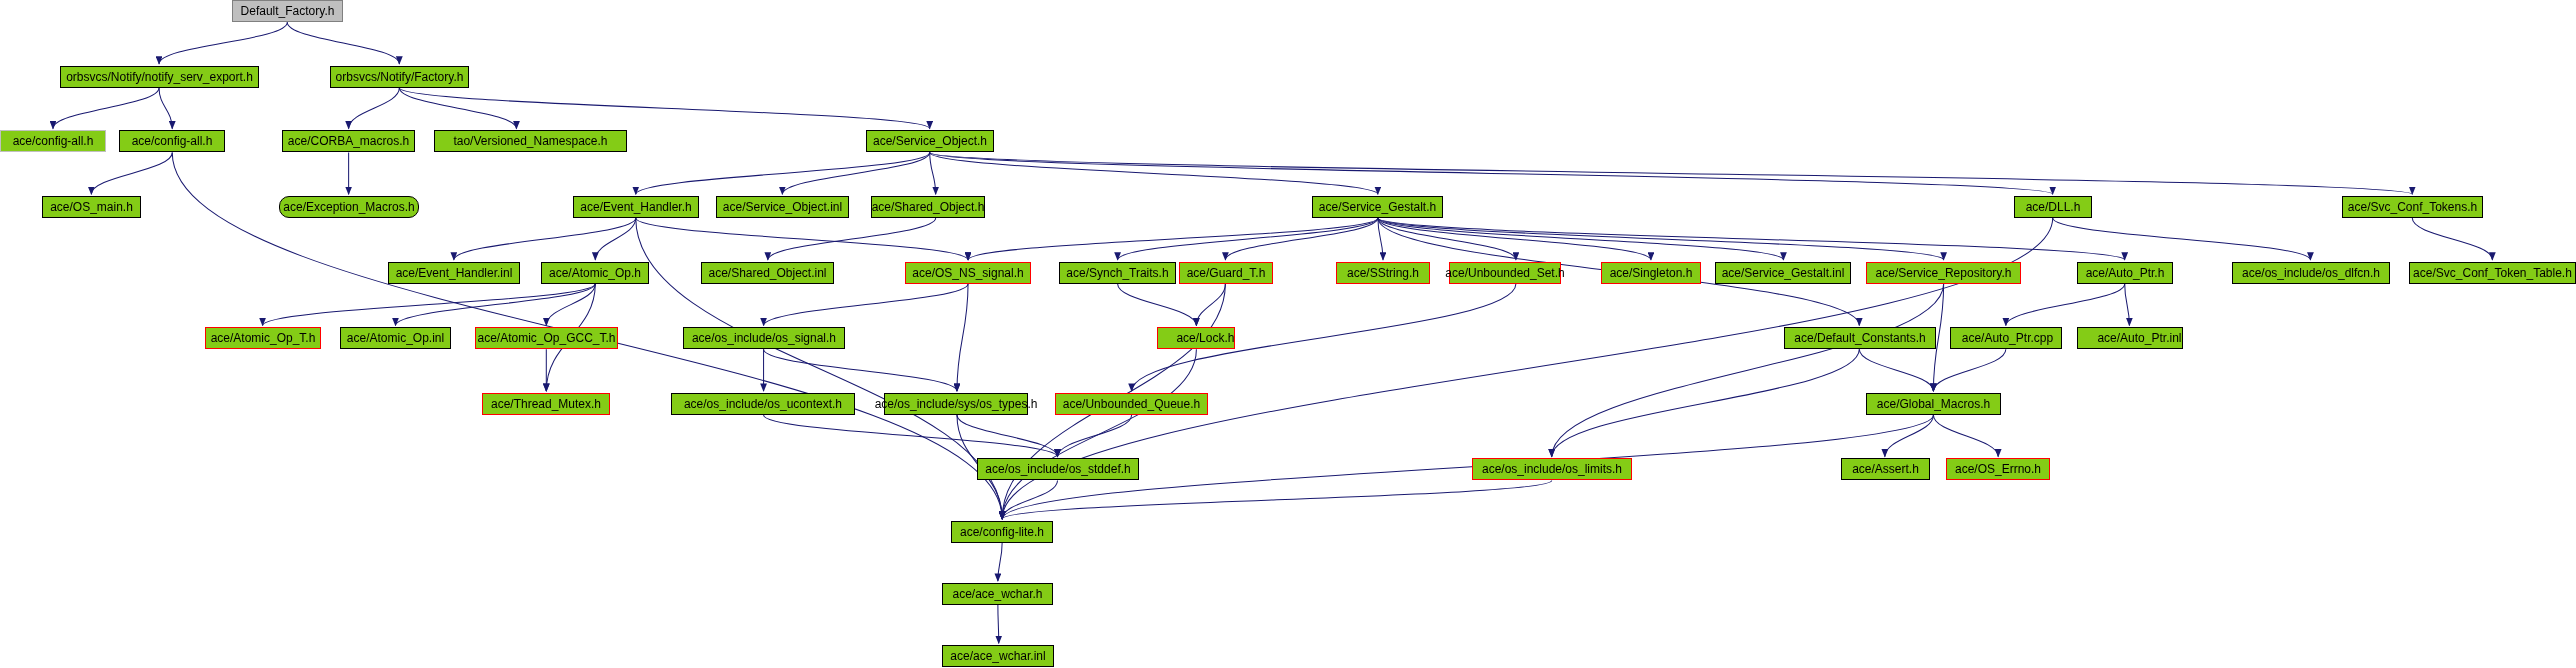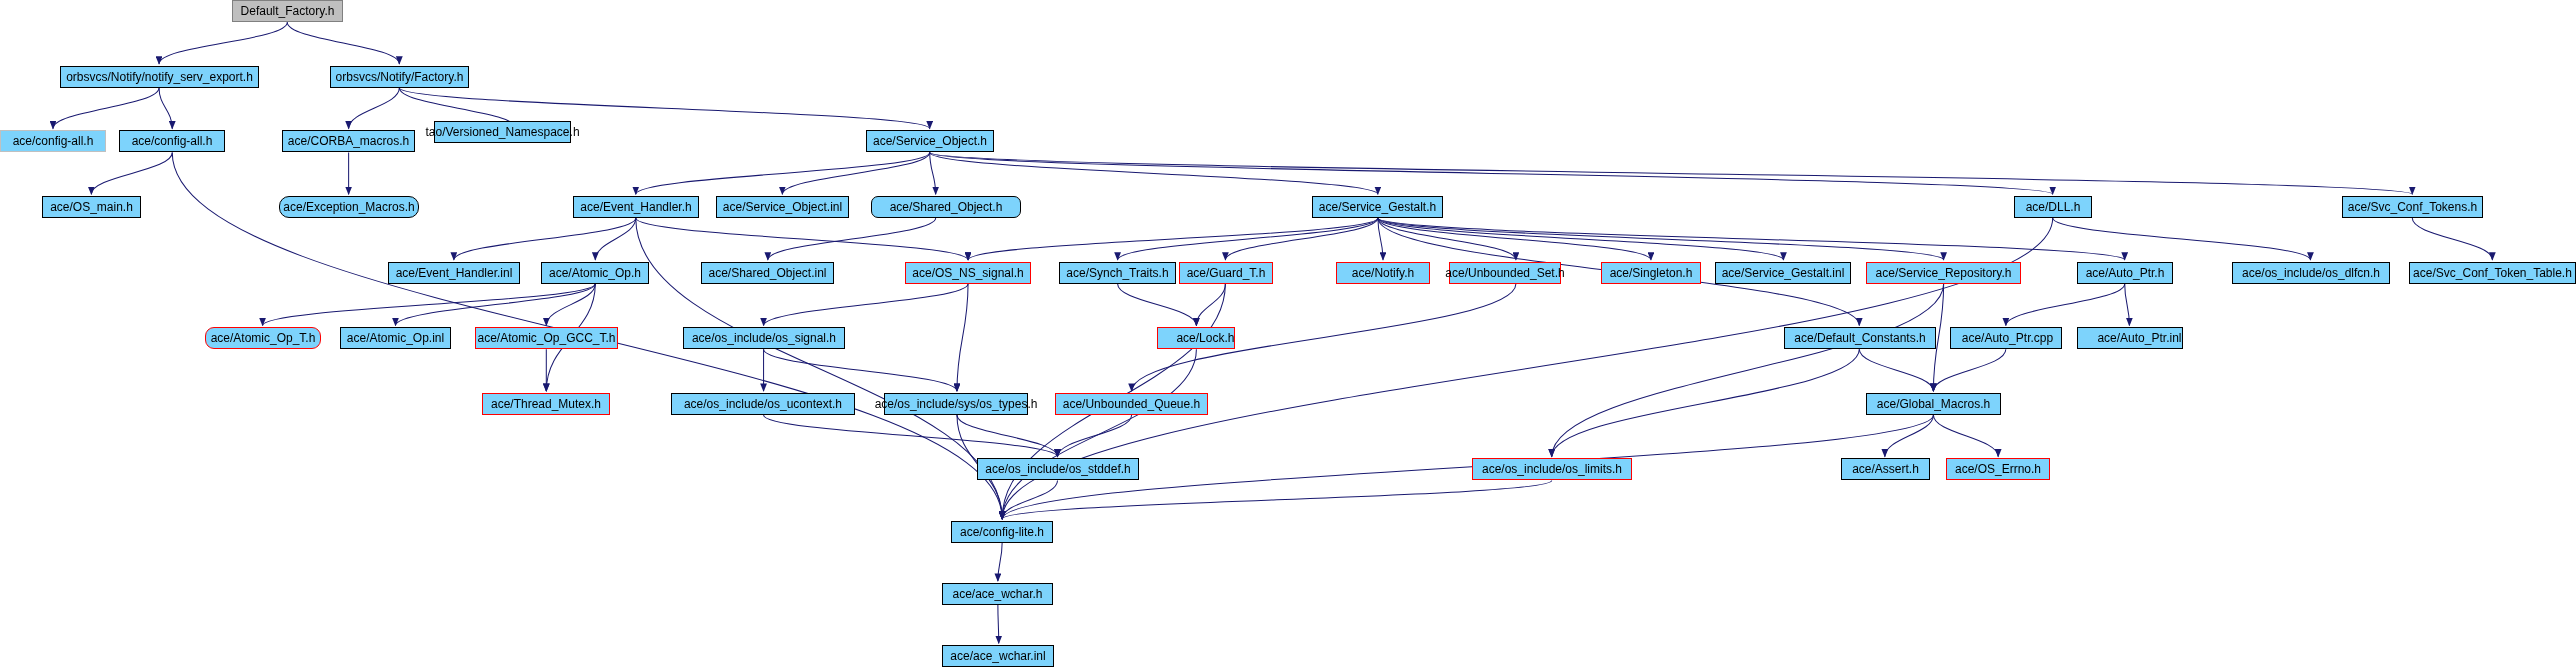--- a/index.html
+++ b/index.html
@@ -15,21 +15,21 @@
     position:absolute; left:0; top:0;
     width:2576px; height:668px;
     pointer-events:none;
   }
   .node {
     position:absolute;
     box-sizing:border-box;
     display:flex;
     align-items:center;
     justify-content:center;
-    background:#7dd3fc;
+    background:#84cc16;
     border:0.9px solid #000000;
     color:#000000;
     font-size:12px;
     line-height:1;
     white-space:nowrap;
     padding:0 5.1px;
     height:22px;
   }
   .node.red   { border-color:#ff0000; }
   .node.grey  { background:#bfbfbf; border-color:#808080; }
@@ -114,45 +114,45 @@
         <path d="M1171,710 C1171,730.25 1172,734.75 1172,755" stroke="#191970" stroke-width="1.2" fill="none" marker-end="url(#arrow)"></path>
       </g>
   </svg>
   <div id="node-layer">
       <div class="node grey" style="left: 232px; top: 0px; width: 111px;">Default_Factory.h</div>
       <div class="node" style="left: 60px; top: 66px; width: 199px;">orbsvcs/Notify/notify_serv_export.h</div>
       <div class="node" style="left: 330px; top: 66px; width: 139px;">orbsvcs/Notify/Factory.h</div>
       <div class="node faint" style="left: 0px; top: 130px; width: 106px;">ace/config-all.h</div>
       <div class="node" style="left: 119px; top: 130px; width: 106px;">ace/config-all.h</div>
       <div class="node" style="left: 282px; top: 130px; width: 133px;">ace/CORBA_macros.h</div>
-      <div class="node" style="left: 434px; top: 121px; width: 137px;">tao/Versioned_Namespace.h</div>
+      <div class="node" style="left: 434px; top: 130px; width: 193px;">tao/Versioned_Namespace.h</div>
       <div class="node" style="left: 866px; top: 130px; width: 128px;">ace/Service_Object.h</div>
       <div class="node" style="left: 42px; top: 196px; width: 99px;">ace/OS_main.h</div>
       <div class="node" style="left: 279px; top: 196px; width: 140px; border-radius: 10px;">ace/Exception_Macros.h</div>
       <div class="node" style="left: 573px; top: 196px; width: 126px;">ace/Event_Handler.h</div>
       <div class="node" style="left: 716px; top: 196px; width: 133px;">ace/Service_Object.inl</div>
-      <div class="node" style="left: 871px; top: 196px; width: 150px; border-radius: 7px;">ace/Shared_Object.h</div>
+      <div class="node" style="left: 871px; top: 196px; width: 114px;">ace/Shared_Object.h</div>
       <div class="node" style="left: 1312px; top: 196px; width: 131px;">ace/Service_Gestalt.h</div>
       <div class="node" style="left: 2014px; top: 196px; width: 78px;">ace/DLL.h</div>
       <div class="node" style="left: 2342px; top: 196px; width: 141px;">ace/Svc_Conf_Tokens.h</div>
       <div class="node" style="left: 388px; top: 262px; width: 132px;">ace/Event_Handler.inl</div>
       <div class="node" style="left: 541px; top: 262px; width: 108px;">ace/Atomic_Op.h</div>
       <div class="node" style="left: 701px; top: 262px; width: 133px;">ace/Shared_Object.inl</div>
       <div class="node red" style="left: 905px; top: 262px; width: 126px;">ace/OS_NS_signal.h</div>
       <div class="node" style="left: 1059px; top: 262px; width: 117px;">ace/Synch_Traits.h</div>
       <div class="node red" style="left: 1179px; top: 262px; width: 94px;">ace/Guard_T.h</div>
-      <div class="node red" style="left: 1336px; top: 262px; width: 94px;">ace/Notify.h</div>
+      <div class="node red" style="left: 1336px; top: 262px; width: 94px;">ace/SString.h</div>
       <div class="node red" style="left: 1449px; top: 262px; width: 112px;">ace/Unbounded_Set.h</div>
       <div class="node red" style="left: 1601px; top: 262px; width: 100px;">ace/Singleton.h</div>
       <div class="node" style="left: 1715px; top: 262px; width: 136px;">ace/Service_Gestalt.inl</div>
       <div class="node red" style="left: 1866px; top: 262px; width: 155px;">ace/Service_Repository.h</div>
       <div class="node" style="left: 2077px; top: 262px; width: 96px;">ace/Auto_Ptr.h</div>
       <div class="node" style="left: 2232px; top: 262px; width: 158px;">ace/os_include/os_dlfcn.h</div>
       <div class="node" style="left: 2409px; top: 262px; width: 167px;">ace/Svc_Conf_Token_Table.h</div>
-      <div class="node red" style="left: 205px; top: 327px; width: 116px; border-radius: 9px;">ace/Atomic_Op_T.h</div>
+      <div class="node red" style="left: 205px; top: 327px; width: 116px;">ace/Atomic_Op_T.h</div>
       <div class="node" style="left: 340px; top: 327px; width: 111px;">ace/Atomic_Op.inl</div>
       <div class="node red" style="left: 475px; top: 327px; width: 143px;">ace/Atomic_Op_GCC_T.h</div>
       <div class="node" style="left: 683px; top: 327px; width: 162px;">ace/os_include/os_signal.h</div>
       <div class="node red" style="left: 1157px; top: 327px; width: 78px; padding-left: 24px;">ace/Lock.h</div>
       <div class="node" style="left: 1784px; top: 327px; width: 152px;">ace/Default_Constants.h</div>
       <div class="node" style="left: 1950px; top: 327px; width: 112px; padding-left: 8px;">ace/Auto_Ptr.cpp</div>
       <div class="node" style="left: 2077px; top: 327px; width: 106px; padding-left: 24px;">ace/Auto_Ptr.inl</div>
       <div class="node red" style="left: 482px; top: 393px; width: 128px;">ace/Thread_Mutex.h</div>
       <div class="node" style="left: 671px; top: 393px; width: 184px;">ace/os_include/os_ucontext.h</div>
       <div class="node" style="left: 884px; top: 393px; width: 144px;">ace/os_include/sys/os_types.h</div>

